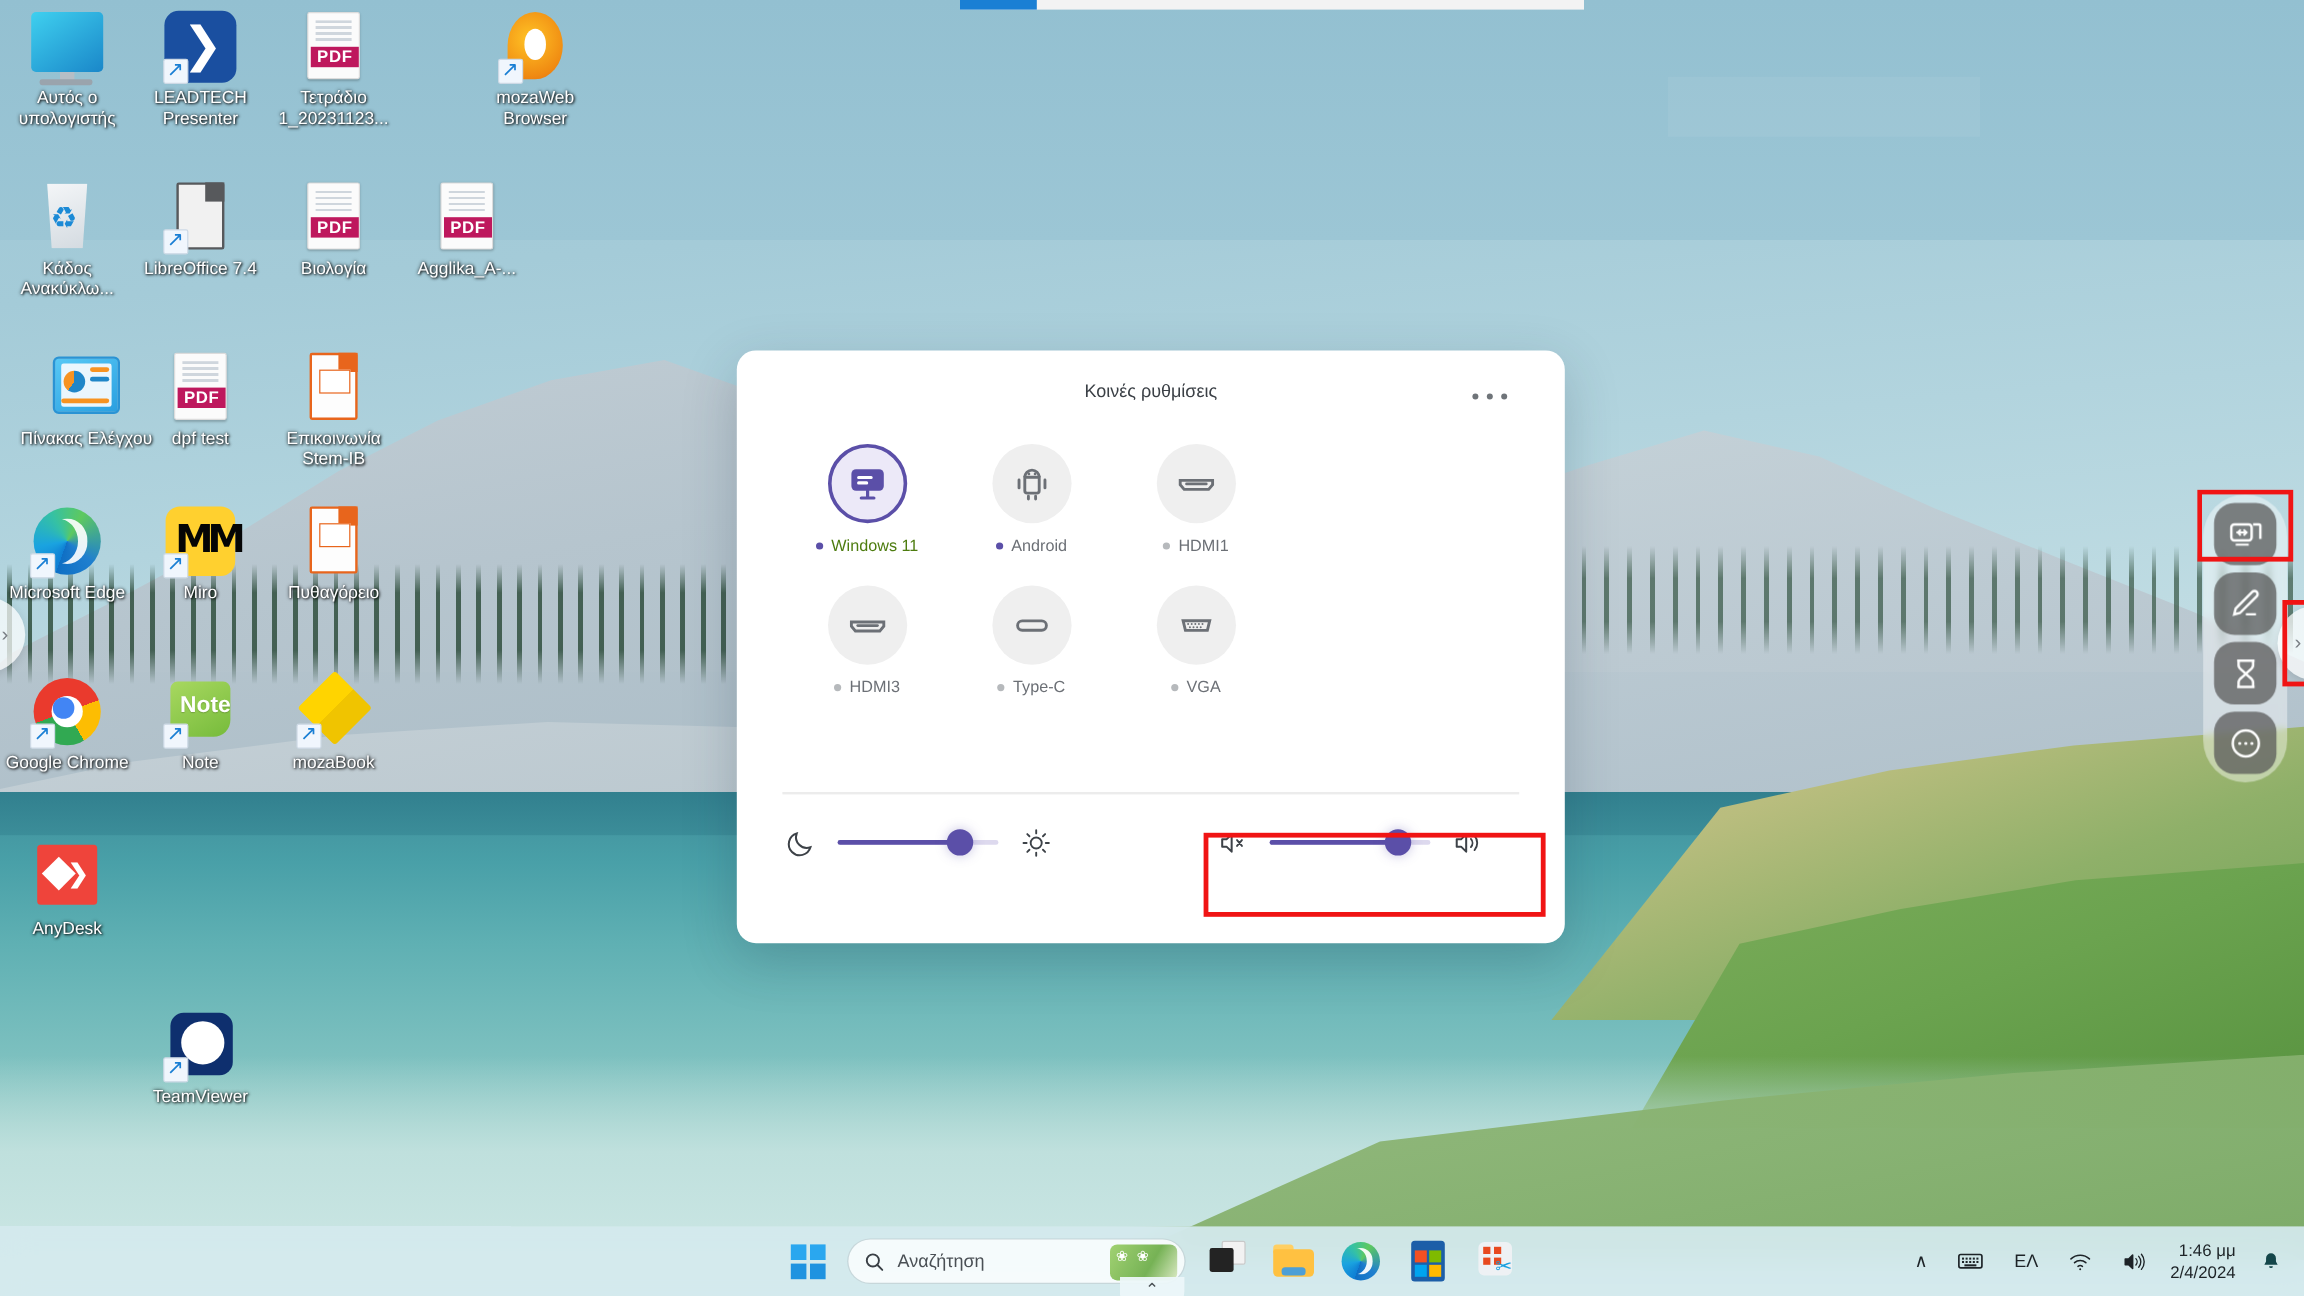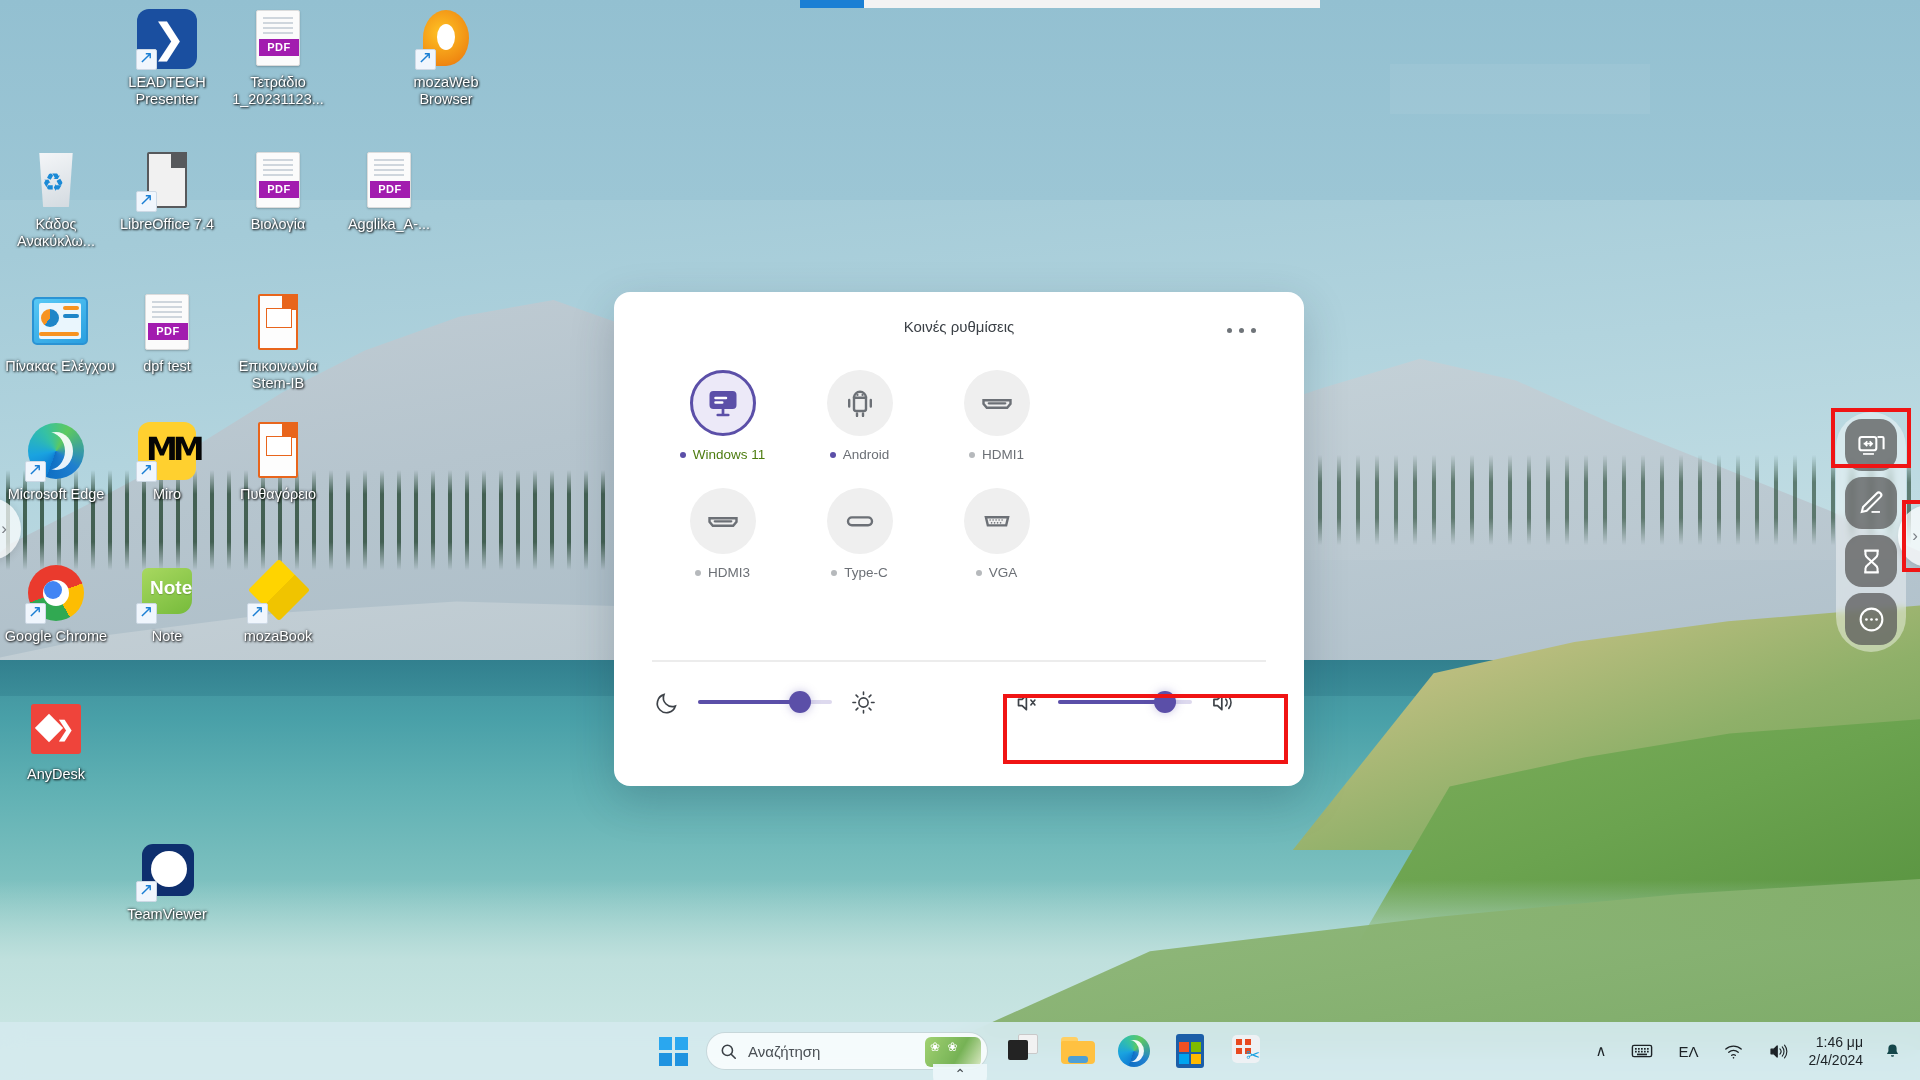--- a/index.html
+++ b/index.html
@@ -120,22 +120,22 @@
   .ic-monitor { width:60px;height:50px;background:linear-gradient(145deg,#3fd0ef,#1a87c9);border-radius:4px;position:absolute;top:2px;left:1px;}
   .ic-monitor::after{content:"";position:absolute;left:24px;bottom:-10px;width:12px;height:10px;background:#b6bec6;}
   .ic-monstand{position:absolute;bottom:-1px;left:8px;width:44px;height:5px;background:#9aa4ad;border-radius:2px;}
 
   .ic-blue-sq{position:absolute;inset:1px;background:#1a4fa0;border-radius:12px;}
   .ic-chev{position:absolute;left:16px;top:12px;width:30px;height:38px;color:#fff;font-size:40px;line-height:36px;font-weight:300;}
 
   .ic-pdf-page{position:absolute;left:9px;top:2px;width:44px;height:56px;background:#fbfbfb;border:1px solid #dcdcdc;border-radius:2px;box-shadow:0 1px 2px rgba(0,0,0,.22);}
   .ic-pdf-lines{position:absolute;left:6px;top:6px;right:6px;height:18px;
     background:repeating-linear-gradient(180deg,#cfd6dd 0 2px, transparent 2px 5px);}
-  .ic-pdf-badge{position:absolute;left:2px;top:28px;width:40px;height:17px;background:#a21caf;color:#fff;
-    font-size:11px;font-weight:bold;text-align:center;line-height:17px;letter-spacing:.5px;}
+  .ic-pdf-badge{position:absolute;left:2px;top:28px;width:40px;height:17px;background:#be185d;color:#fff;
+    font-size:14px;font-weight:bold;text-align:center;line-height:17px;letter-spacing:.5px;}
 
   .ic-bin{position:absolute;left:12px;top:3px;width:38px;height:54px;
     background:linear-gradient(160deg,#f4f6f8,#d3dae0);border-radius:3px 3px 7px 7px;
     clip-path: polygon(6% 0%, 94% 0%, 84% 100%, 16% 100%);}
   .ic-bin-rec{position:absolute;left:17px;top:20px;font-size:25px;color:#1b8ad6;line-height:1;}
 
   .ic-lo-doc{position:absolute;left:11px;top:2px;width:40px;height:56px;background:#f1f1f1;border:2px solid #57595c;border-radius:2px;}
   .ic-lo-fold{position:absolute;right:-2px;top:-2px;width:16px;height:16px;background:#57595c;}
   .ic-lo-imp{position:absolute;left:11px;top:2px;width:40px;height:56px;background:#fdfdfd;border:2px solid #e8651c;border-radius:2px;}
   .ic-lo-imp-fold{position:absolute;right:-2px;top:-2px;width:16px;height:16px;background:#e8651c;}
@@ -353,20 +353,27 @@
     <div class="wall-fg"></div>
     <div class="wall-fg-right"></div>
     <div id="wall-panel-ghost"></div>
   </div>
 
   <div id="top-sliver"></div>
   <div id="top-sliver-tab"></div>
 
   <div id="desktop-icons">
 
+    <div class="dicon" style="left:0px; top:8px;">
+      <div class="glyph">
+        <div class="ic-monitor"></div>
+          <div class="ic-monstand"></div>
+      </div>
+      <div class="dlabel">Αυτός ο υπολογιστής</div>
+    </div>
 
     <div class="dicon" style="left:111px; top:8px;">
       <div class="glyph">
         <div class="ic-blue-sq"></div>
           <div class="ic-chev">❯</div>
         <div class="shortcut-arrow"></div>
       </div>
       <div class="dlabel">LEADTECH Presenter</div>
     </div>
 
@@ -420,21 +427,21 @@
     <div class="dicon" style="left:333px; top:150px;">
       <div class="glyph">
         <div class="ic-pdf-page">
             <div class="ic-pdf-lines"></div>
             <div class="ic-pdf-badge">PDF</div>
           </div>
       </div>
       <div class="dlabel">Agglika_A-...</div>
     </div>
 
-    <div class="dicon" style="left:4px; top:292px;">
+    <div class="dicon" style="left:16px; top:292px;">
       <div class="glyph">
         <div class="ic-cp">
             <div class="ic-cp-in"></div>
           </div>
         <div style="position:absolute;left:12px;top:17px;width:18px;height:18px;border-radius:50%;background:conic-gradient(#1f86c8 0 60%,#f79321 60% 100%);"></div>
         <div style="position:absolute;left:34px;top:14px;width:16px;height:4px;background:#f79321;border-radius:2px;"></div>
         <div style="position:absolute;left:34px;top:22px;width:16px;height:4px;background:#1f86c8;border-radius:2px;"></div>
         <div style="position:absolute;left:10px;top:40px;width:40px;height:4px;background:#f79321;border-radius:2px;"></div>
       </div>
       <div class="dlabel">Πίνακας Ελέγχου</div>

